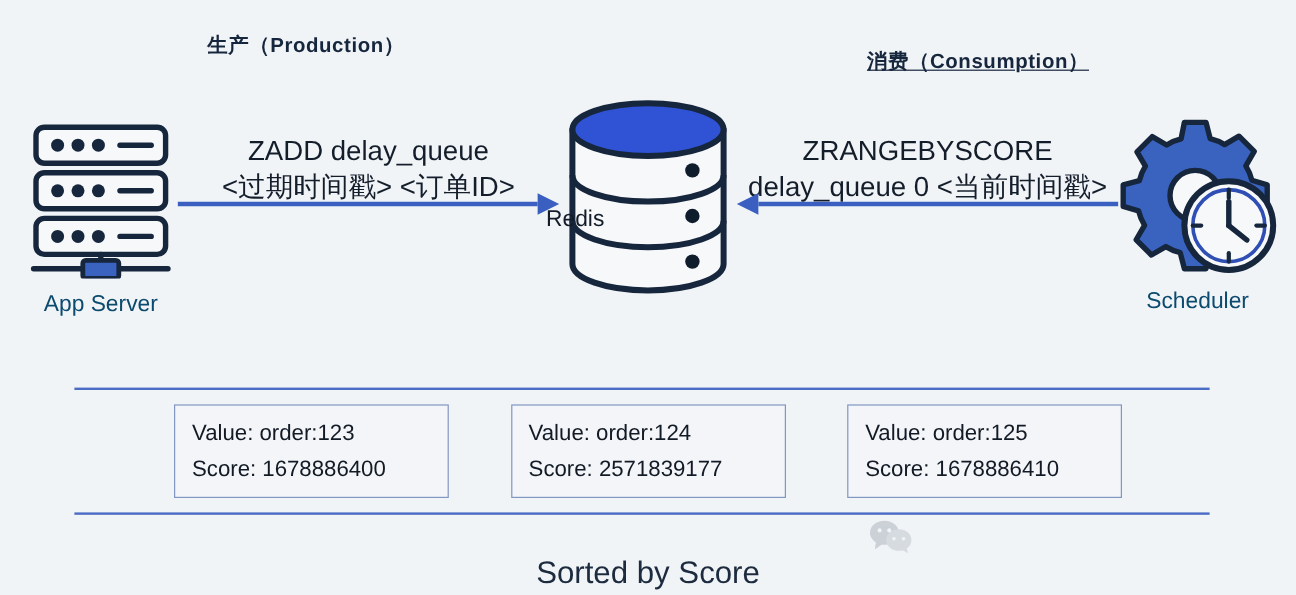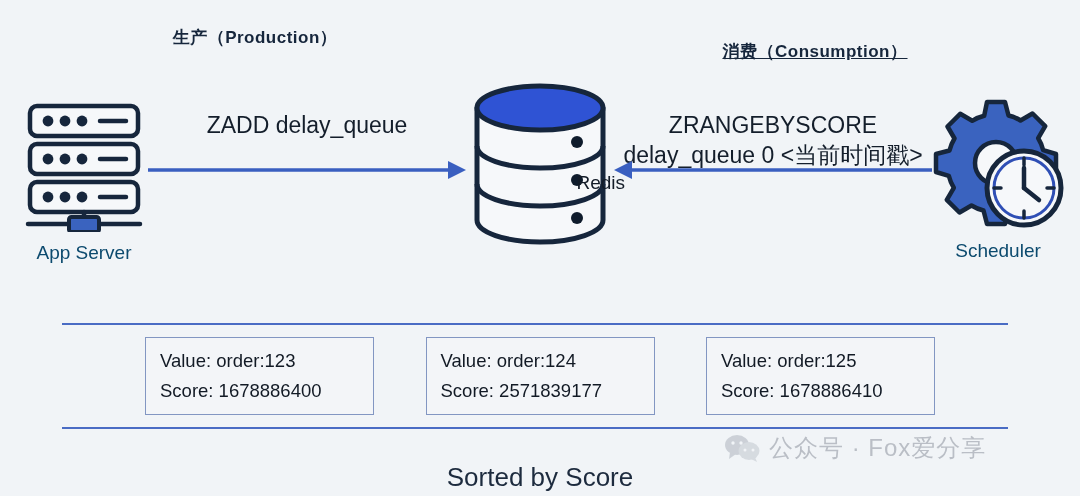--- a/index.html
+++ b/index.html
@@ -47,21 +47,21 @@
 
   #node-app-server { left: 8px; top: 100px; width: 152px; }
   #node-scheduler { left: 920px; top: 98px; width: 156px; }
   #node-redis { left: 455px; top: 80px; width: 170px; }
   #node-redis .node-label-inline {
     position: absolute;
     left: 0; right: 0;
     top: 92px;
     font-size: 19px;
     color: #131c28;
-    text-align: right;
+    text-align: left;
     pointer-events: none;
   }
 
   
   .arrow-wrap { position: absolute; }
   #arrow-produce { left: 148px; top: 158px; width: 318px; height: 24px; }
   #arrow-consume { left: 614px; top: 158px; width: 318px; height: 24px; }
 
   .arrow-label {
     position: absolute;
@@ -212,20 +212,21 @@
       <g stroke="#16263c" stroke-width="4.5" stroke-linecap="round">
         <line x1="96" y1="90" x2="96" y2="70"></line>
         <line x1="96" y1="90" x2="111" y2="102"></line>
       </g>
     </svg>
     <div class="node-label">Scheduler</div>
   </div>
 
   <div class="arrow-label" id="label-produce">
     <div>ZADD delay_queue</div>
+    <div>&lt;过期时间戳&gt; &lt;订单ID&gt;</div>
   </div>
   <div class="arrow-wrap" id="arrow-produce">
     <svg width="318" height="24" viewBox="0 0 318 24">
       <line x1="0" y1="12" x2="300" y2="12" stroke="#3a5fc0" stroke-width="3.6"></line>
       <polygon points="300,3 318,12 300,21" fill="#3a5fc0"></polygon>
     </svg>
   </div>
 
   <div class="arrow-label" id="label-consume">
     <div>ZRANGEBYSCORE</div>
@@ -264,16 +265,15 @@
       <polygon points="6,19 5,26 12,21" fill="#9aa1ac"></polygon>
       <ellipse cx="25" cy="18" rx="10.5" ry="9" fill="#b3b9c2"></ellipse>
       <polygon points="31,24 33,29 27,26" fill="#b3b9c2"></polygon>
       <g fill="#f1f4f7">
         <circle cx="9" cy="10" r="1.7"></circle>
           <circle cx="17" cy="10" r="1.7"></circle>
         <circle cx="21" cy="17" r="1.5"></circle>
           <circle cx="29" cy="17" r="1.5"></circle>
       </g>
     </svg>
-    <div class="wm-text">公众号 · Fox爱分享</div>
   </div>
 
 </div>
 
 </body></html>

